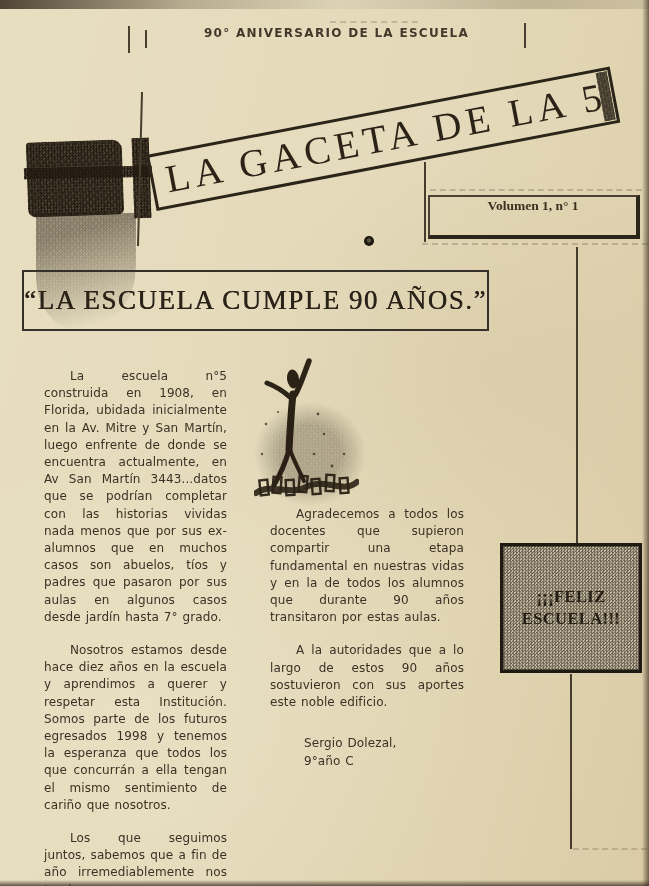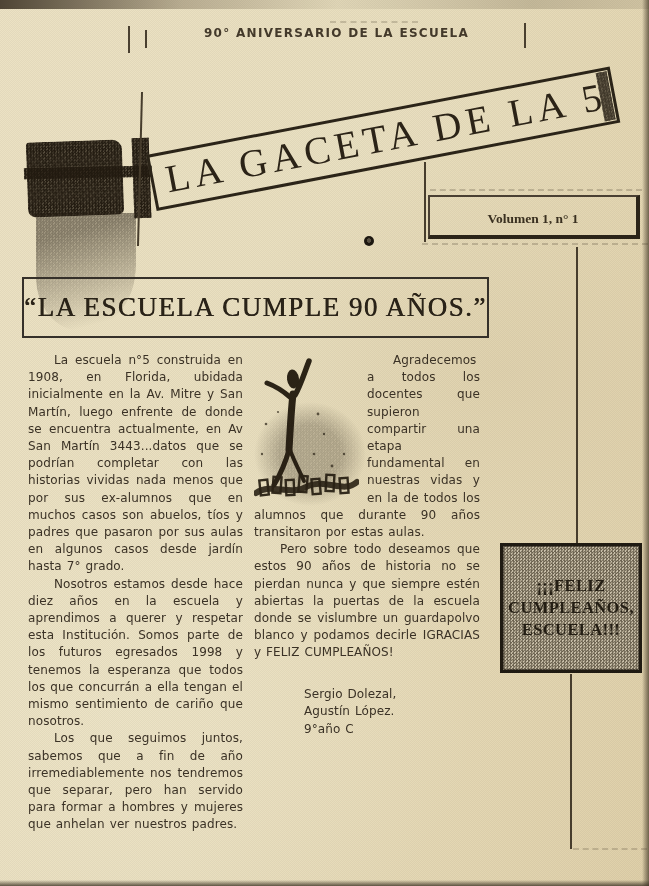--- a/index.html
+++ b/index.html
@@ -59,36 +59,36 @@
     border-radius:0 0 55% 45%;
     -webkit-mask-image:linear-gradient(165deg,#000 20%,transparent 88%);
     mask-image:linear-gradient(165deg,#000 20%,transparent 88%);}
   .ink-bar{left:24px;top:167px;width:128px;height:11px;transform:rotate(-1.2deg);}
   .banner-leftbar{left:133px;top:138px;width:17px;height:80px;transform:rotate(-2deg);}
   .vrule{width:2px;background:#473d2d;}
   
   .volume-box{left:428px;top:195px;width:212px;height:44px;box-sizing:border-box;
     border:2px solid #4a4033;border-right:4px solid #2b2418;border-bottom:4px solid #2b2418;
     text-align:center;font-family:"Liberation Serif",serif;font-weight:bold;
-    font-size:13.5px;color:#3a3020;line-height:18px;padding-top:13px;}
+    font-size:13.5px;color:#3a3020;line-height:18px;padding-top:0;}
   
   .bullet-dot{left:364px;top:236px;width:10px;height:10px;border-radius:50%;
     background:radial-gradient(circle at 50% 45%, #5a5244 0 2px, #1c1710 2.4px);}
   
-  .headline-box{left:22px;top:277px;width:467px;height:61px;box-sizing:border-box;
-    border:2.5px solid #35302a;display:flex;align-items:center;}
+  .headline-box{left:22px;top:270px;width:467px;height:61px;box-sizing:border-box;
+    border:2.5px solid #35302a;display:flex;align-items:center;justify-content:center;}
   .headline-text{font-family:"Liberation Serif",serif;font-size:27px;letter-spacing:1.5px;
     color:#2a2318;white-space:nowrap;text-shadow:.4px 0 0 #2a2318;}
   
   .columns{left:28px;top:352px;width:452px;display:flex;gap:11px;}
   .col{font-size:12px;line-height:17.2px;text-align:justify;color:#3b3226;
     letter-spacing:.1px;word-spacing:1px;}
   .col-left{width:215px;}
   .col-right{width:226px;}
-  .col p{margin:0;text-indent:26px;}
+  .col p{margin:16px;text-indent:26px;}
   .figure-wrap{float:left;width:105px;height:152px;margin:2px 8px 0 0;position:relative;}
   .figure-speckle{position:absolute;left:0;top:48px;width:112px;height:104px;opacity:.28;
     -webkit-mask-image:radial-gradient(closest-side,#000 55%,transparent);
     mask-image:radial-gradient(closest-side,#000 55%,transparent);}
   .sig-block{margin:24px 0 0 50px;line-height:17.5px;}
   .sig-block div{text-indent:0;}
   
   .birthday-box{left:500px;top:543px;width:142px;height:130px;box-sizing:border-box;
     border:3px solid #1f1a12;box-shadow:inset 0 0 0 1px rgba(30,24,15,.5);
     display:flex;flex-direction:column;align-items:center;justify-content:center;}
@@ -170,32 +170,30 @@
                 <circle cx="8" cy="100" r="1.2"></circle>
               <circle cx="60" cy="100" r="1.3"></circle>
                 <circle cx="78" cy="112" r="1.4"></circle>
               <circle cx="24" cy="58" r="1.1"></circle>
                 <circle cx="90" cy="100" r="1.2"></circle>
             </g>
           </g>
         </svg>
       </div>
       <p>Agradecemos a todos los docentes que supieron compartir una etapa fundamental en nuestras vidas y en la de todos los alumnos que durante 90 años transitaron por estas aulas.</p>
-      <p>Pero sobre todo deseamos que estos 90 años de historia no se pierdan nunca y que siempre estén abiertas la puertas de la escuela donde se vislumbre un guardapolvo blanco y podamos decirle IGRACIAS y FELIZ CUMPLEAÑOS!</p>
+      <p>A la autoridades que a lo largo de estos 90 años sostuvieron con sus aportes este noble edificio.</p>
       <div class="sig-block">
         <div>Sergio Dolezal,</div>
-        <div>Agustín López.</div>
         <div>9°año C</div>
       </div>
     </div>
   </div>
 
   <div class="abs birthday-box dither-gray">
     <div>¡¡¡FELIZ</div>
-    <div>CUMPLEAÑOS,</div>
     <div>ESCUELA!!!</div>
   </div>
 
   <div class="abs edge-top"></div>
   <div class="abs edge-right"></div>
   <div class="abs edge-bottom"></div>
   <div class="abs grain"></div>
 
 </div>
 

